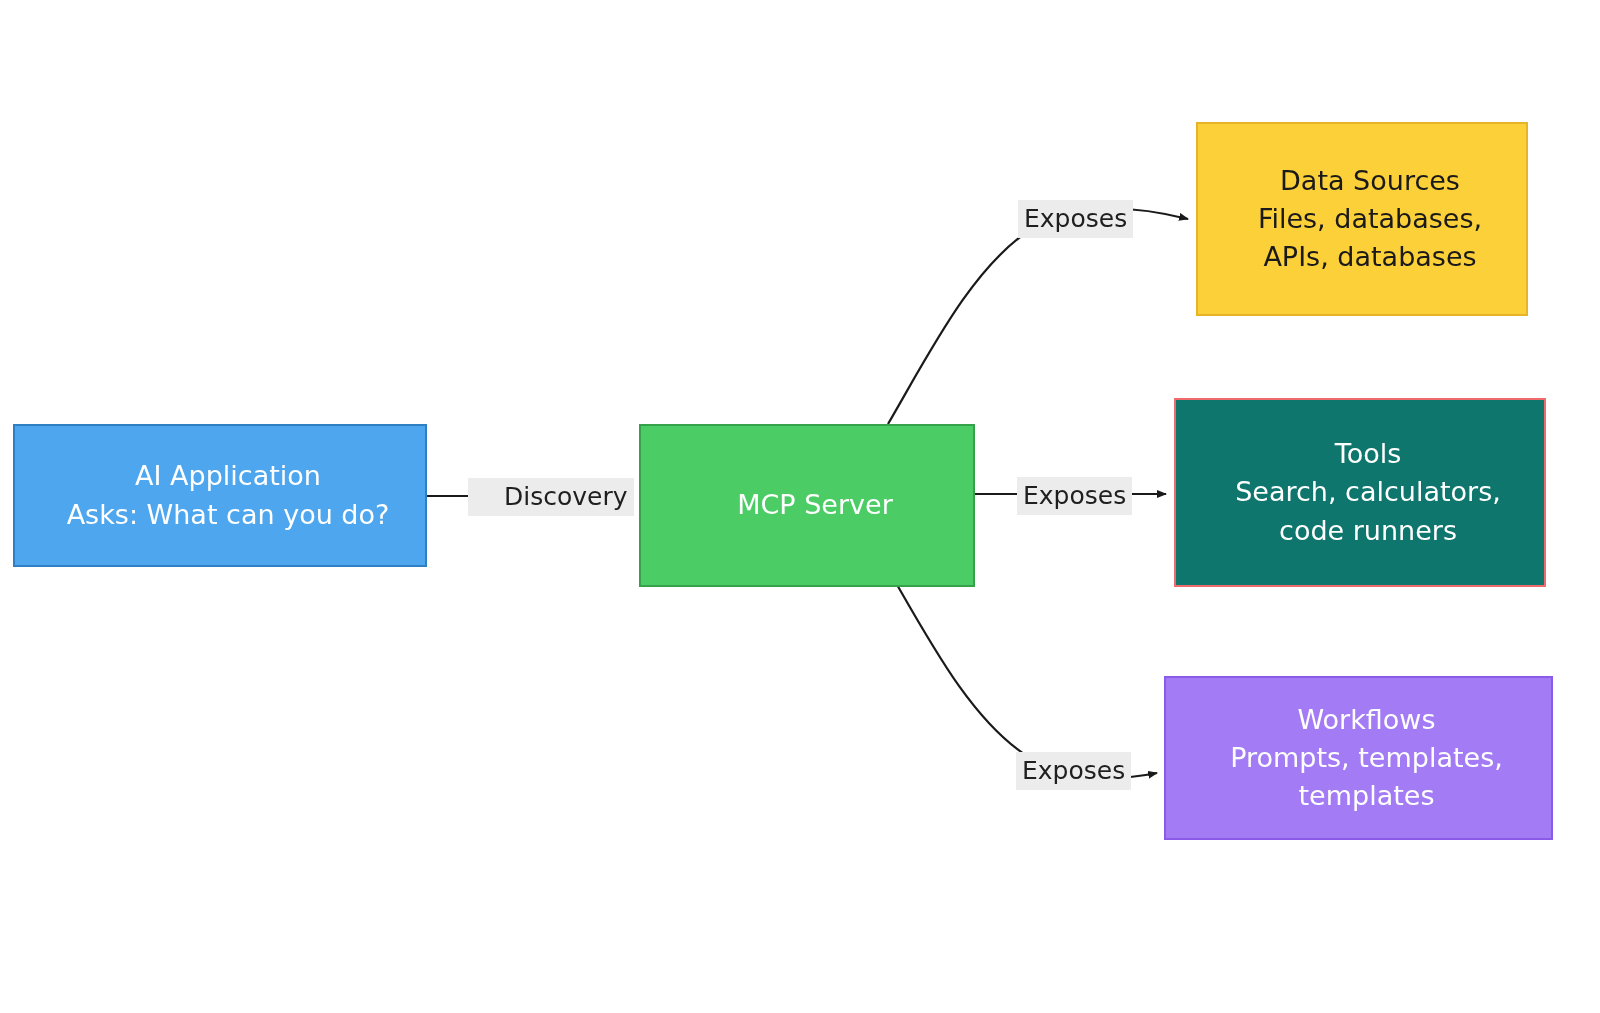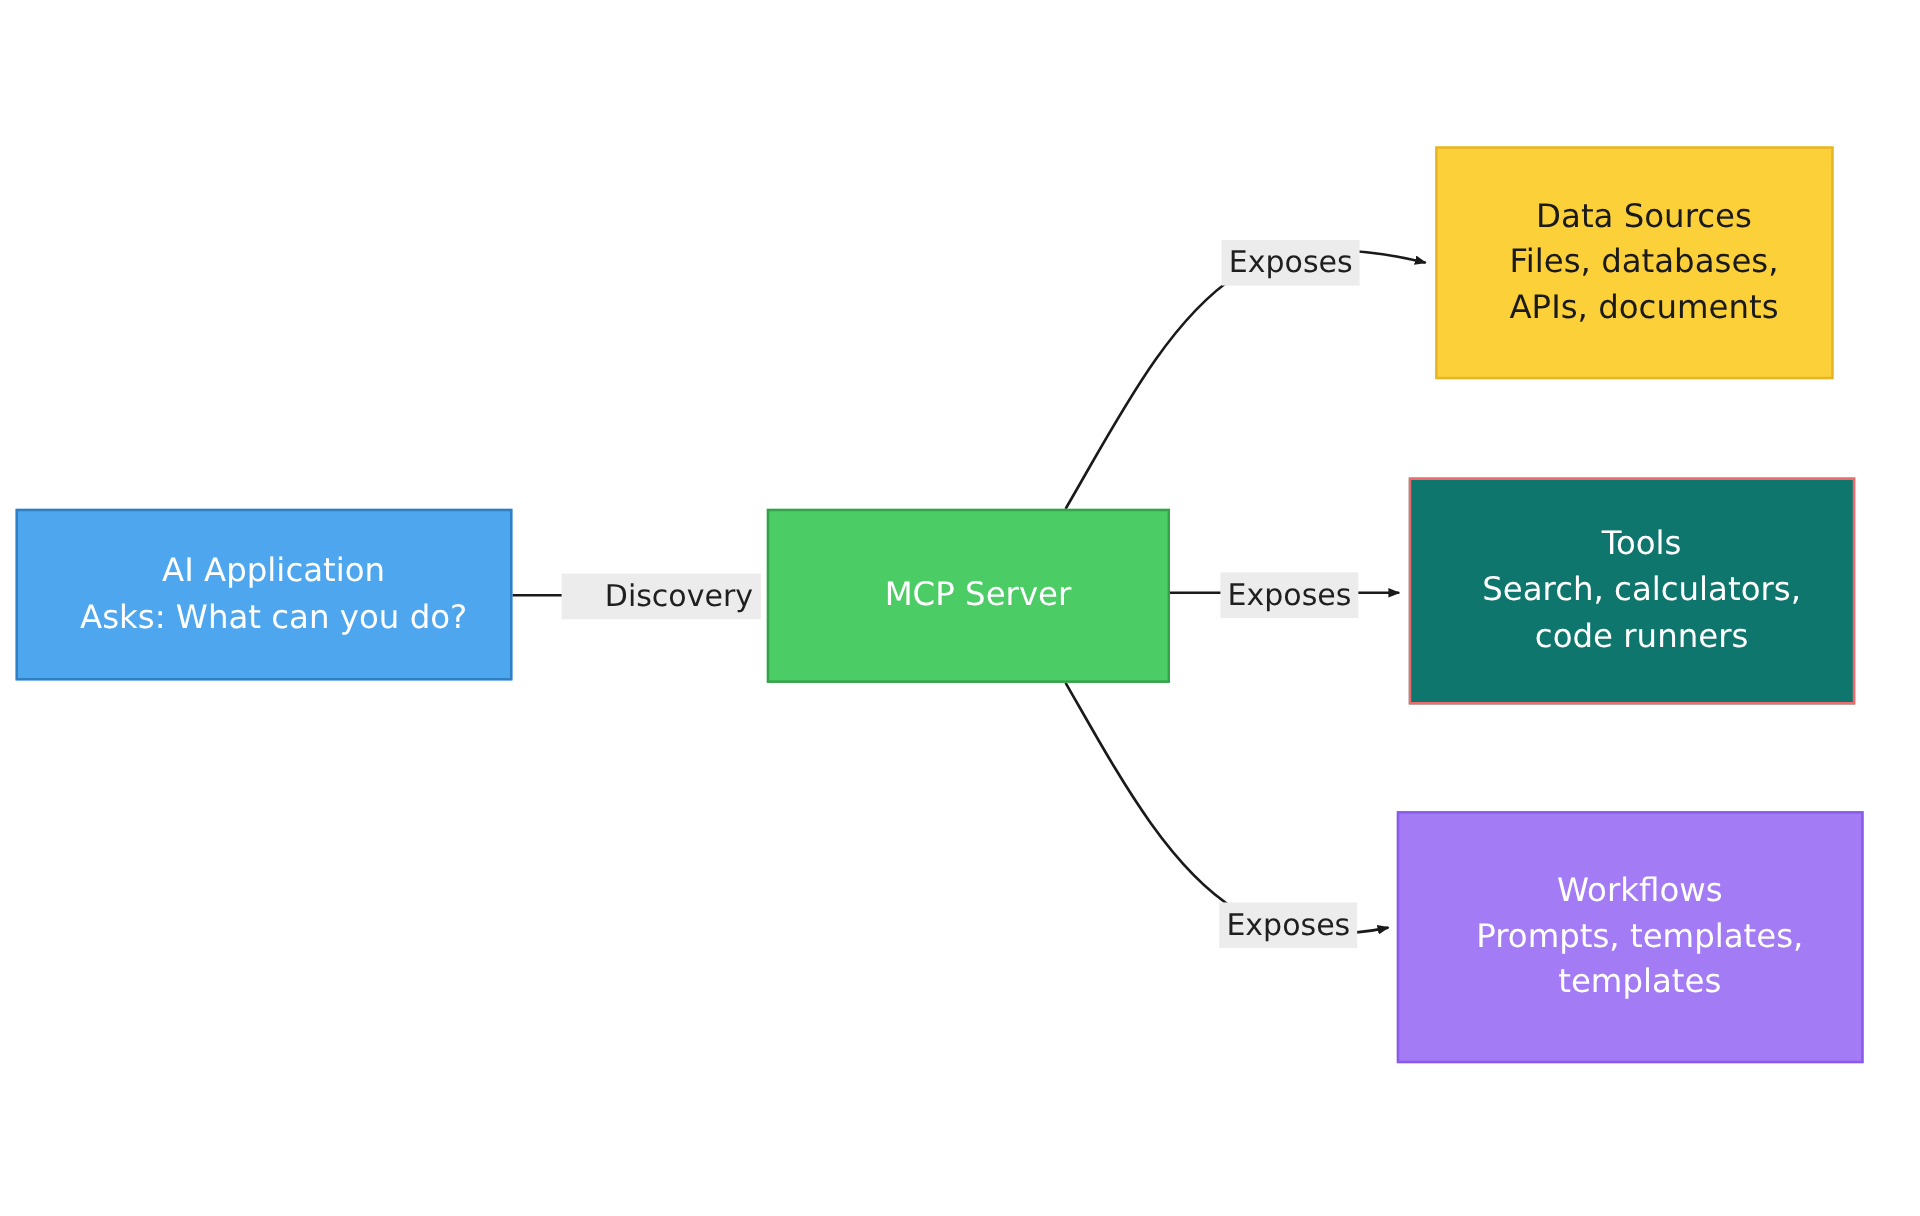--- a/index.html
+++ b/index.html
@@ -47,30 +47,30 @@
   .node-label-lg {
     font-size: 27px;
     font-weight: 400;
   }
 
   
   #node-ai-application {
     left: 13px;  top: 424px;  width: 414px;  height: 143px;
   }
   #node-mcp-server {
-    left: 639px; top: 424px;  width: 336px;  height: 145px;
+    left: 639px; top: 424px;  width: 336px;  height: 163px;
   }
   #node-data-sources {
     left: 1196px; top: 122px; width: 332px;  height: 194px;
   }
   #node-tools {
     left: 1174px; top: 398px; width: 372px;  height: 189px;
   }
   #node-workflows {
-    left: 1164px; top: 676px; width: 389px;  height: 210px;
+    left: 1164px; top: 676px; width: 389px;  height: 164px;
   }
 
   .edge-label {
     position: absolute;
     background: #ececec;
     color: #1f1f1f;
     font-size: 25px;
     line-height: 1.2;
     padding: 4px 6px;
     white-space: nowrap;
@@ -107,21 +107,21 @@
     <span class="line node-label-lg">Asks: What can you do?</span>
   </div>
 
   <div class="node" id="node-mcp-server" style="background: rgb(76, 204, 100); border-color: rgb(53, 162, 75); color: rgb(255, 255, 255);">
     <span class="line node-label-lg">MCP Server</span>
   </div>
 
   <div class="node" id="node-data-sources" style="background: rgb(252, 208, 56); border-color: rgb(232, 180, 39); color: rgb(26, 26, 26);">
     <span class="line node-label-lg">Data Sources</span>
     <span class="line node-label-lg">Files, databases,</span>
-    <span class="line node-label-lg">APIs, documents</span>
+    <span class="line node-label-lg">APIs, databases</span>
   </div>
 
   <div class="node" id="node-tools" style="background: #0f766e; border-color: rgb(239, 107, 107); color: rgb(255, 255, 255);">
     <span class="line node-label-lg">Tools</span>
     <span class="line node-label-lg">Search, calculators,</span>
     <span class="line node-label-lg">code runners</span>
   </div>
 
   <div class="node" id="node-workflows" style="background: rgb(163, 123, 245); border-color: rgb(138, 90, 232); color: rgb(255, 255, 255);">
     <span class="line node-label-lg">Workflows</span>

